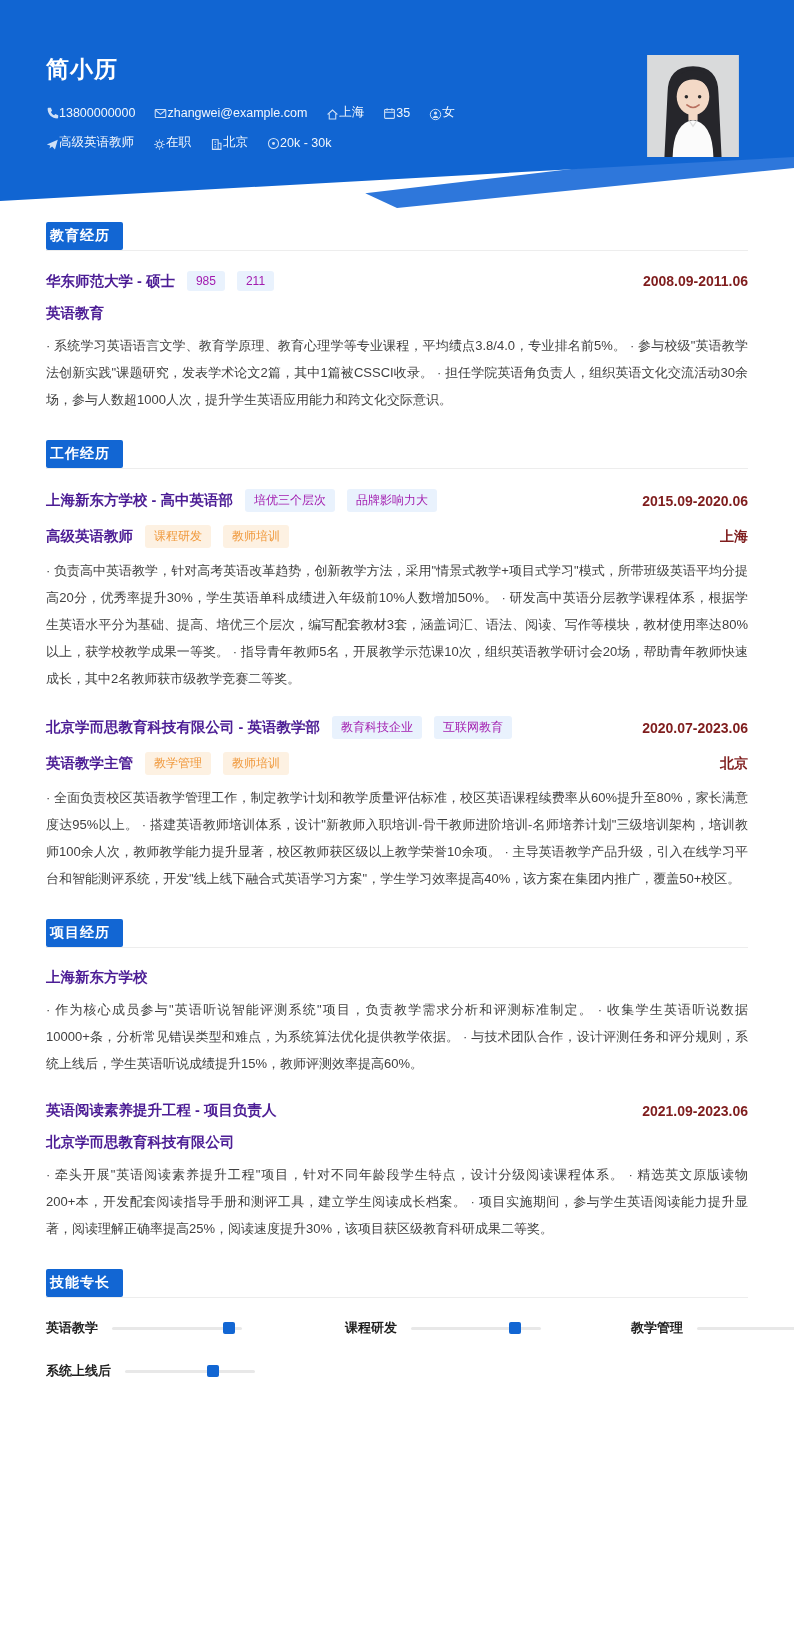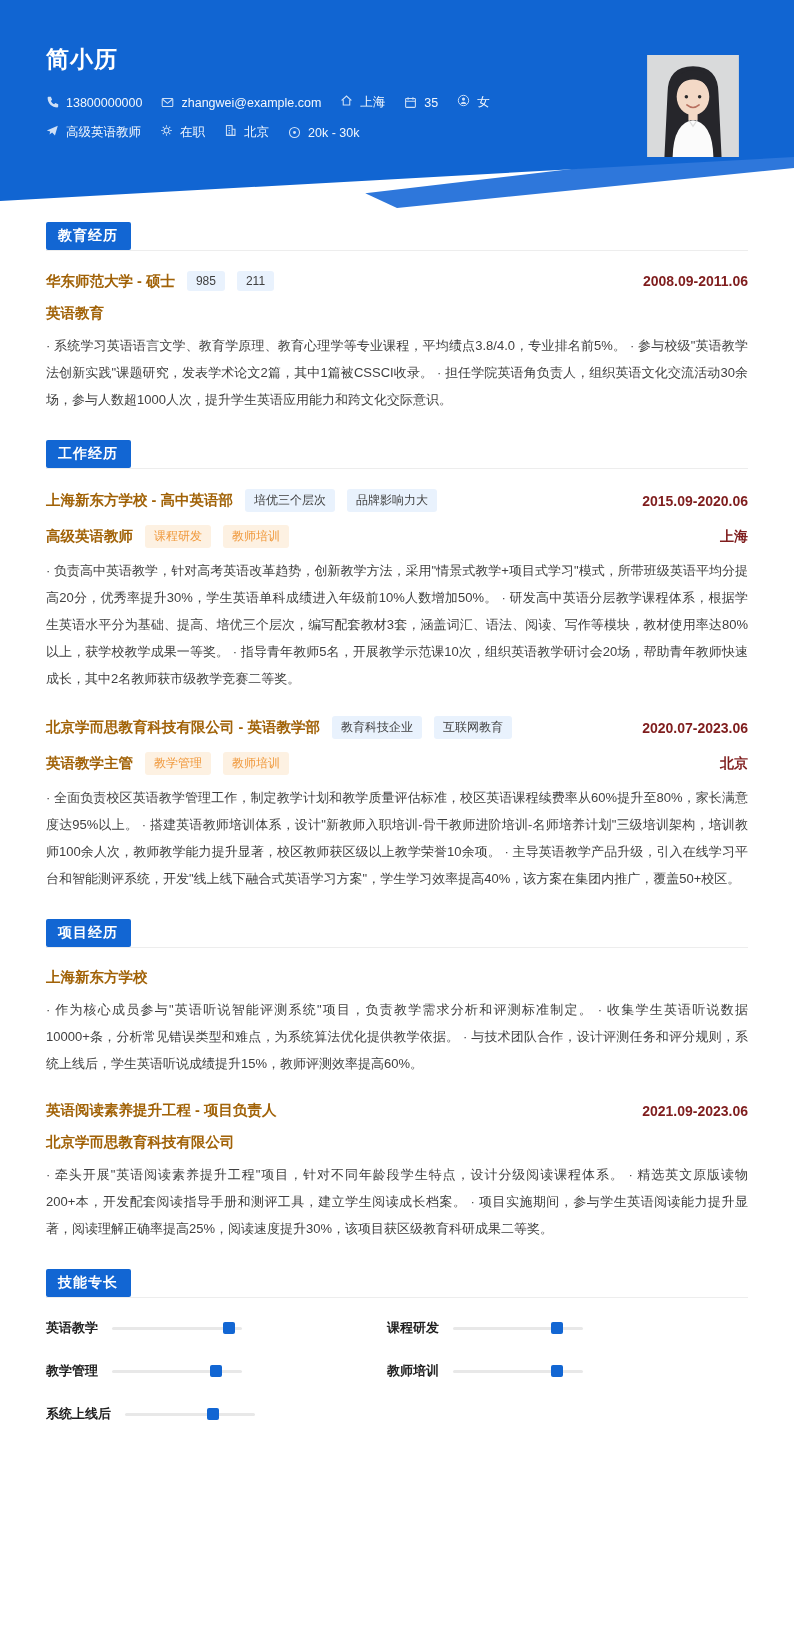--- a/index.html
+++ b/index.html
@@ -6,52 +6,52 @@
   html,body { background:#fff; }
   body { font-family:"Liberation Sans","DejaVu Sans",sans-serif; color:#222; }
   .page { position:relative; width:794px; min-height:1629px; margin:0 auto; background:#fff; overflow:hidden; }
 
   
   .hdr { position:relative; height:210px; }
   .hdr-stripe { position:absolute; inset:0; background:#2e77db;
     clip-path:polygon(46% 92%, 100% 68%, 100% 80%, 50% 99%); }
   .hdr-main { position:absolute; inset:0; background:#1165d2;
     clip-path:polygon(0 0, 100% 0, 100% 157px, 0 201px); }
-  .hdr-inner { position:absolute; left:46px; top:44px; right:46px; color:#fff; }
+  .hdr-inner { position:absolute; left:46px; top:54px; right:46px; color:#fff; }
   .hdr-name { font-size:23px; font-weight:700; letter-spacing:1px; }
   .c-row { display:flex; align-items:center; gap:19px; margin-top:19px; font-size:12.5px; color:rgba(255,255,255,.95); }
   .c-row + .c-row { margin-top:13px; }
-  .c-item { display:flex; align-items:flex-start; gap:7px; white-space:nowrap; }
+  .c-item { display:flex; align-items:flex-end; white-space:nowrap; }
   .c-item svg { display:block; opacity:.8; }
   .photo { position:absolute; right:55px; top:55px; width:92px; height:102px; overflow:hidden; }
   .photo svg { display:block; width:100%; height:100%; }
 
   
   .content { padding:12px 46px 40px; }
   .section { margin-top:27px; }
   .section:first-child { margin-top:0; }
   .sec-head { border-bottom:1px solid #ededed; line-height:0; }
   .sec-badge { position:relative; display:inline-block; line-height:normal; background:#1266d3;
-    color:#fff; font-size:14px; font-weight:700; padding:5px 13px 5px 12px; border-radius:2px; letter-spacing:1px; }
+    color:#fff; font-size:14px; font-weight:700; padding:5px 13px 5px 4px; border-radius:2px; letter-spacing:1px; }
   .sec-badge::before { content:""; position:absolute; top:-3px; right:-8px; width:16px; height:26px;
     background:#cfe2f8; transform:skewX(-18deg); border-radius:2px; z-index:-1; }
 
   .entry { margin-top:20px; }
   .entry + .entry { margin-top:24px; }
   .e-row { display:flex; align-items:center; gap:12px; }
-  .e-title { font-size:14.5px; font-weight:700; color:#a16207; }
+  .e-title { font-size:14.5px; font-weight:700; color:#4c1d95; }
   .e-date { margin-left:auto; font-size:14px; font-weight:700; color:#7f1d1d; }
   .e-row2 { margin-top:13px; }
-  .tag-b { background:#e9f2fd; color:#404040; font-size:12px; padding:3px 9px; border-radius:3px; }
+  .tag-b { background:#e9f2fd; color:#a21caf; font-size:12px; padding:3px 9px; border-radius:3px; }
   .tag-o { background:#fdf1e2; color:#f0993c; font-size:12px; padding:3px 9px; border-radius:3px; }
   .e-desc { margin-top:9px; font-size:13px; color:#3f3f3f; line-height:27px; text-align:justify; }
   .summary-text { margin-top:14px; font-size:13px; color:#3f3f3f; line-height:27px; text-align:justify; }
 
   
-  .skills-grid { display:grid; grid-template-columns:1fr 1fr; column-gap:90px; row-gap:25px; margin-top:21px; padding-right:110px; }
+  .skills-grid { display:grid; grid-template-columns:1fr 1fr 1fr 1fr; column-gap:90px; row-gap:25px; margin-top:21px; padding-right:110px; }
   .skill-row { display:flex; align-items:center; }
   .skill-name { font-size:13px; font-weight:700; color:#1f1f1f; margin-right:14px; white-space:nowrap; }
   .skill-track { position:relative; width:130px; height:3px; background:#e8e8e8; border-radius:2px; }
   .skill-fill { height:3px; background:#1266d3; border-radius:2px; }
   .skill-thumb { position:absolute; top:-4.5px; width:12px; height:12px; background:#1266d3; border-radius:2px; }
 </style>
 </head>
 <body>
 
 <div class="page">

